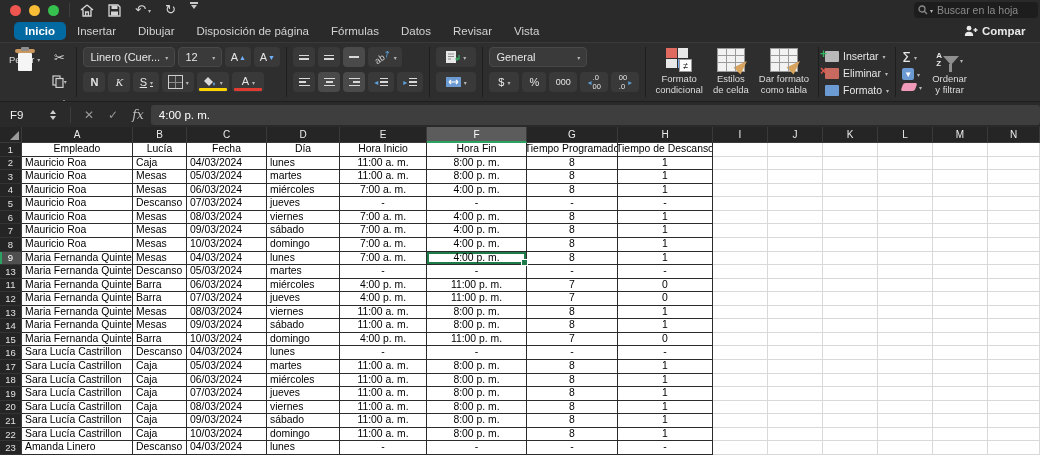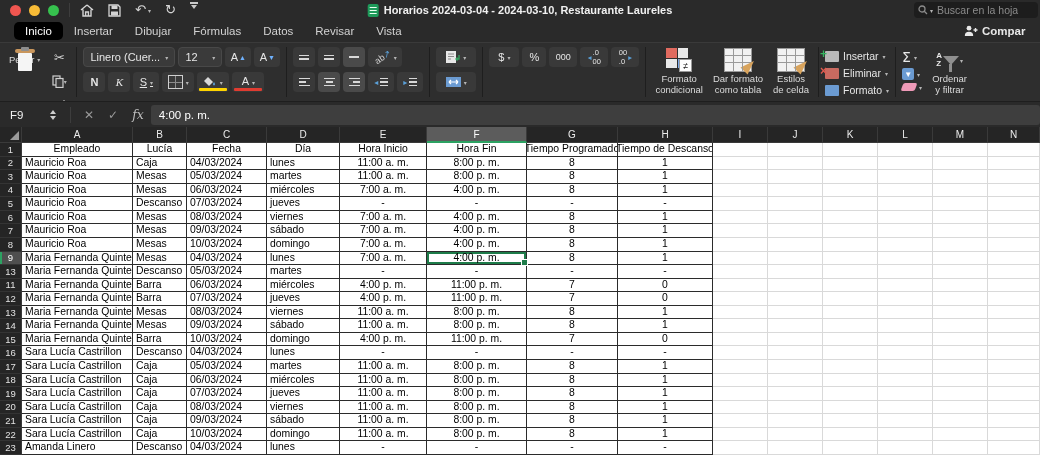--- a/index.html
+++ b/index.html
@@ -29,21 +29,21 @@
   .searchbox{position:absolute;right:2px;top:2px;width:116px;height:16px;background:#1d1d1d;
              border-radius:4px;display:flex;align-items:center;padding:0 4px;gap:2px;}
   .searchbox input{background:transparent;border:none;outline:none;color:#cfcfcf;font-size:10.5px;width:86px;
                    font-family:"Liberation Sans",sans-serif;}
   .searchbox input::placeholder{color:#8b8b8b;}
 
   
   .tabbar{position:absolute;left:0;top:20px;width:1040px;height:22px;display:flex;align-items:center;
           padding-left:14px;box-sizing:border-box;}
   .rtab{color:#d2d2d2;font-size:11.5px;padding:3px 11px;border-radius:5px;white-space:nowrap;cursor:default;}
-  .rtab.active{background:#000000;color:#ffffff;font-weight:normal;}
+  .rtab.active{background:#0369a1;color:#ffffff;font-weight:bold;}
   .share{position:absolute;right:0;top:20px;height:22px;display:flex;align-items:center;gap:4px;
          padding-right:0;color:#e8e8e8;font-size:11.5px;font-weight:bold;white-space:nowrap;overflow:hidden;width:76px;}
 
   
   .ribbon{position:absolute;left:0;top:42px;width:1040px;height:59px;background:#2e2e2e;
           border-top:1px solid #3a3a3a;box-sizing:border-box;display:flex;align-items:stretch;}
   .rgroup{display:flex;align-items:flex-start;padding:4px 5px;gap:4px;}
   .rdiv{width:1px;background:#1e1e1e;margin:4px 1px;}
   .ctrl{background:#3a3a3a;border:1px solid #484848;border-radius:4px;color:#e6e6e6;
         display:flex;align-items:center;box-sizing:border-box;height:20px;font-size:11px;}
@@ -166,38 +166,35 @@
           <span class="caret">▾</span>
       </div>
       <div class="tb-ic">
         <span class="glyph">↻</span>
       </div>
       <div class="tb-ic custom-ic">
         <span class="bar"></span>
           <span class="tri"></span>
       </div>
     </div>
-    <div class="doc-title">
-      <div class="doc-ic"></div>
-      <span>Horarios 2024-03-04 - 2024-03-10, Restaurante Laureles</span>
-    </div>
     <div class="searchbox">
       <svg width="10" height="10" viewBox="0 0 10 10">
           <circle cx="4" cy="4" r="3" fill="none" stroke="#8b8b8b" stroke-width="1.3"></circle>
           <path d="M6.3 6.3 L9 9" stroke="#8b8b8b" stroke-width="1.3"></path>
         </svg>
       <span class="caret">▾</span>
       <input type="text" placeholder="Buscar en la hoja" style="">
     </div>
   </div>
 
   <div class="tabbar">
       <div class="rtab active">Inicio</div>
       <div class="rtab">Insertar</div>
       <div class="rtab">Dibujar</div>
+      <div class="rtab">Disposición de página</div>
       <div class="rtab">Fórmulas</div>
       <div class="rtab">Datos</div>
       <div class="rtab">Revisar</div>
       <div class="rtab">Vista</div>
     </div>
   <div class="share">
     <svg width="14" height="12" viewBox="0 0 14 12">
         <circle cx="5" cy="3.2" r="2.4" fill="#e8e8e8"></circle>
         <path d="M0.8 11 Q0.8 6.8 5 6.8 Q9.2 6.8 9.2 11 Z" fill="#e8e8e8"></path>
         <path d="M11.5 3 V7 M9.5 5 H13.5" stroke="#e8e8e8" stroke-width="1.4"></path>
@@ -356,20 +353,24 @@
         <svg width="15" height="10" viewBox="0 0 15 10">
             <rect x="0" y="0" width="15" height="10" fill="#6b9bd2"></rect>
             <path d="M3 5 H12 M3 5 L5 3 M3 5 L5 7 M12 5 L10 3 M12 5 L10 7" stroke="#fff" stroke-width="1.2" fill="none"></path>
           </svg>
         <span class="caret">▾</span>
       </div>
     </div>
     <div class="rdiv"></div>
 
     <div class="rgroup col" style="gap:5px;">
+      <div class="ctrl numdd">
+        <span>General</span>
+          <span class="caret">▾</span>
+      </div>
       <div class="row">
         <div class="btn" style="width:30px;gap:3px;">
             <span>$</span>
             <span class="caret">▾</span>
           </div>
         <div class="btn" style="width:24px;">%</div>
         <div class="btn" style="width:28px;font-size:9px;">000</div>
         <div class="btn" style="width:28px;font-size:7.5px;gap:1px;">
             <span style="color:#5ba0d8;">◂</span>
             <span>.0<br>00</span>
@@ -392,27 +393,27 @@
               <i></i>
             </div>
             <div class="cf-neq">≠</div>
           </div>
         <div class="lbl"><span>Formato</span><br><span>condicional</span></div>
       </div>
       <div class="bigbtn">
         <div class="tbl-ic rel">
             <div class="brush"></div>
           </div>
-        <div class="lbl"><span>Dar formato</span><br><span>como tabla</span></div>
+        <div class="lbl"><span>Estilos</span><br><span>de celda</span></div>
       </div>
       <div class="bigbtn">
         <div class="tbl-ic rel">
             <div class="brush"></div>
           </div>
-        <div class="lbl"><span>Estilos</span><br><span>de celda</span></div>
+        <div class="lbl"><span>Dar formato</span><br><span>como tabla</span></div>
       </div>
     </div>
     <div class="rdiv"></div>
 
     <div class="rgroup col" style="gap:3px;padding-top:6px;">
       <div class="cellbtn">
         <span class="mini ins"></span>
         <span>Insertar</span>
           <span class="caret">▾</span>
       </div>

